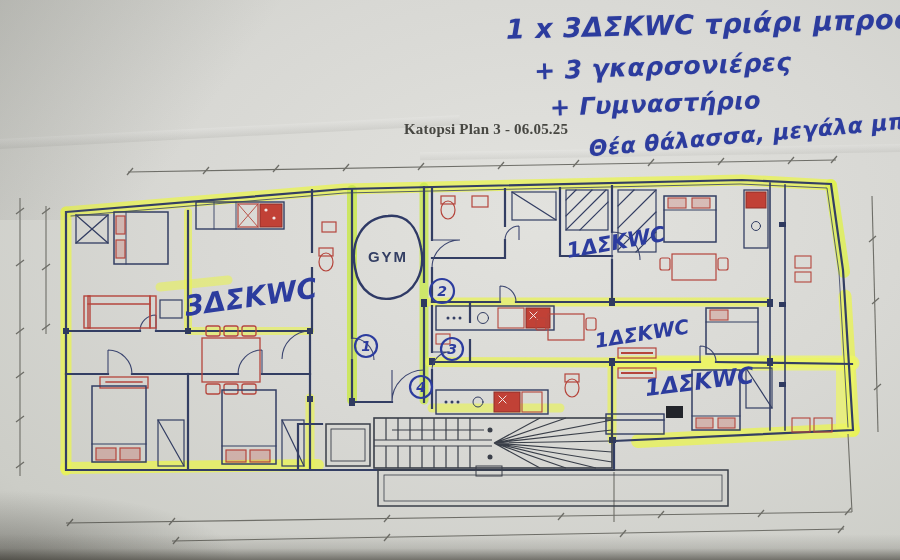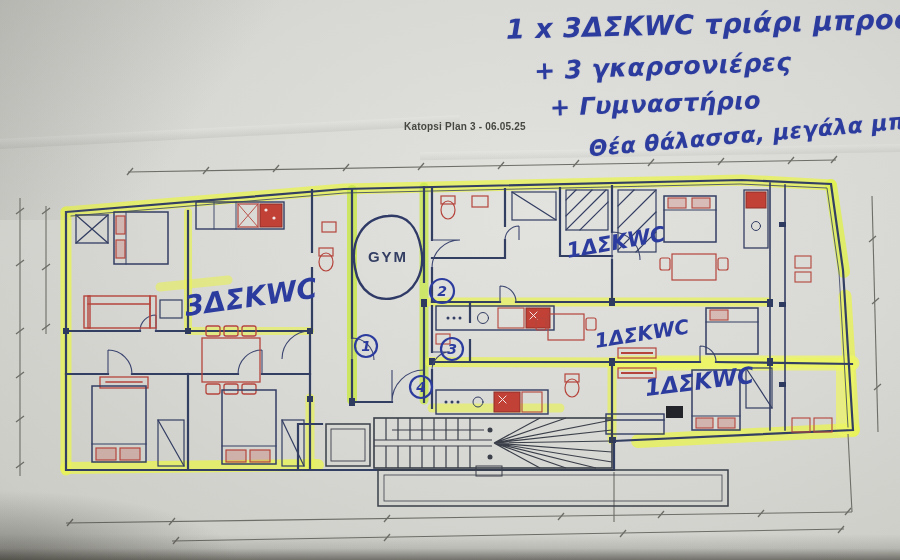--- a/index.html
+++ b/index.html
@@ -24,22 +24,22 @@
   .hand{
     position:absolute;color:#2c3c9e;font-style:italic;font-weight:bold;
     font-family:"DejaVu Sans", sans-serif;white-space:nowrap;letter-spacing:.5px;
     text-shadow:0 0 1px rgba(44,60,158,.35);
   }
   .note1{left:506px;top:8px;font-size:27px;transform:rotate(-1.5deg);}
   .note2{left:534px;top:52px;font-size:25px;transform:rotate(-2deg);}
   .note3{left:550px;top:90px;font-size:24px;transform:rotate(-2deg);}
   .note4{left:588px;top:118px;font-size:22px;transform:rotate(-5deg);}
   .plan-title{
-    position:absolute;left:404px;top:121px;font-size:10px;color:#474742;
-    font-family:Liberation Sans, sans-serif;font-weight:bold;letter-spacing:.2px;
+    position:absolute;left:404px;top:121px;font-size:15px;color:#474742;
+    font-family:Liberation Serif, serif;font-weight:bold;letter-spacing:.2px;
   }
   .svg-hand{font-family:"DejaVu Sans", sans-serif;font-style:italic;font-weight:bold;fill:#2c3c9e;}
 </style>
 </head>
 <body>
 
 <div class="photo">
 
   <div class="crease c1"></div>
   <div class="crease c2"></div>

